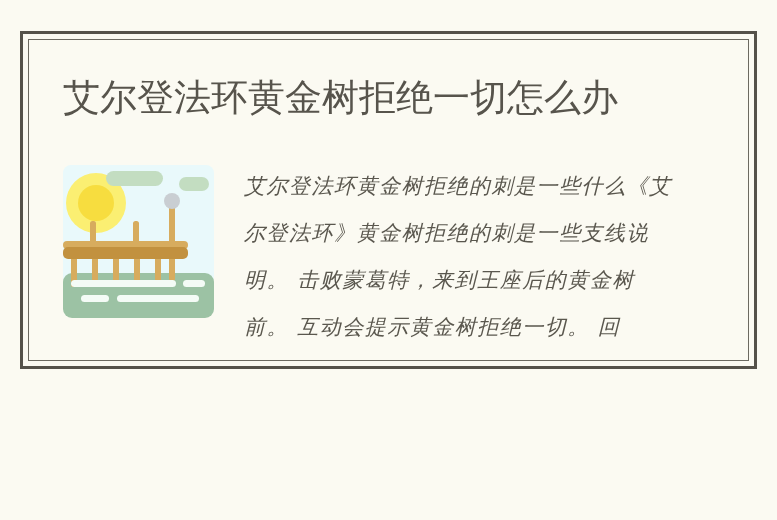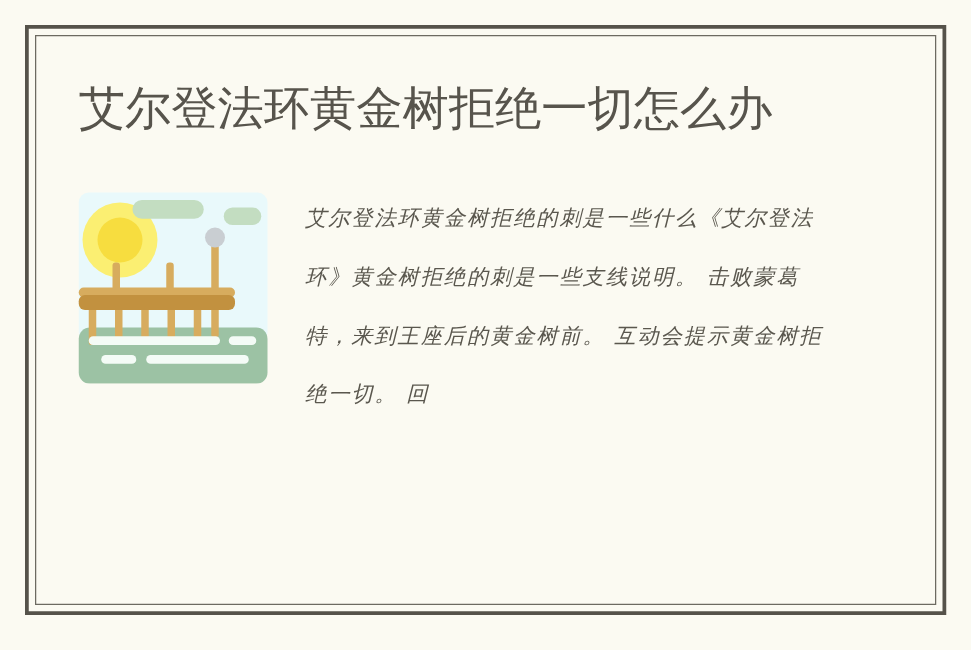--- a/index.html
+++ b/index.html
@@ -19,23 +19,23 @@
     width: 777px;
     height: 520px;
     background: #fbfaf2;
     box-sizing: border-box;
   }
 
   
   .frame-outer {
     position: absolute;
     left: 20px;
-    top: 20px;
+    top: 31px;
     width: 737px;
-    height: 472px;
+    height: 338px;
     box-sizing: border-box;
     border: 3px solid #55524a;
     background: #fbfaf2;
   }
   .frame-inner {
     position: absolute;
     left: 5px;
     top: 5px;
     right: 5px;
     bottom: 5px;
@@ -82,21 +82,21 @@
     overflow: hidden;
     background: #fbfaf2;
   }
 
   .thumb svg { display: block; }
 
   .body-text {
     flex: 1 1 auto;
     margin-left: 28px;
     font-family: "DejaVu Sans", "Liberation Sans", sans-serif;
-    font-size: 17px;
+    font-size: 21px;
     line-height: 47px;
     color: #5a574e;
     letter-spacing: 1.5px;
     max-width: 430px;
     font-style: italic;
     word-break: break-all;
     overflow: hidden;
     max-height: 240px;
   }
 </style>

